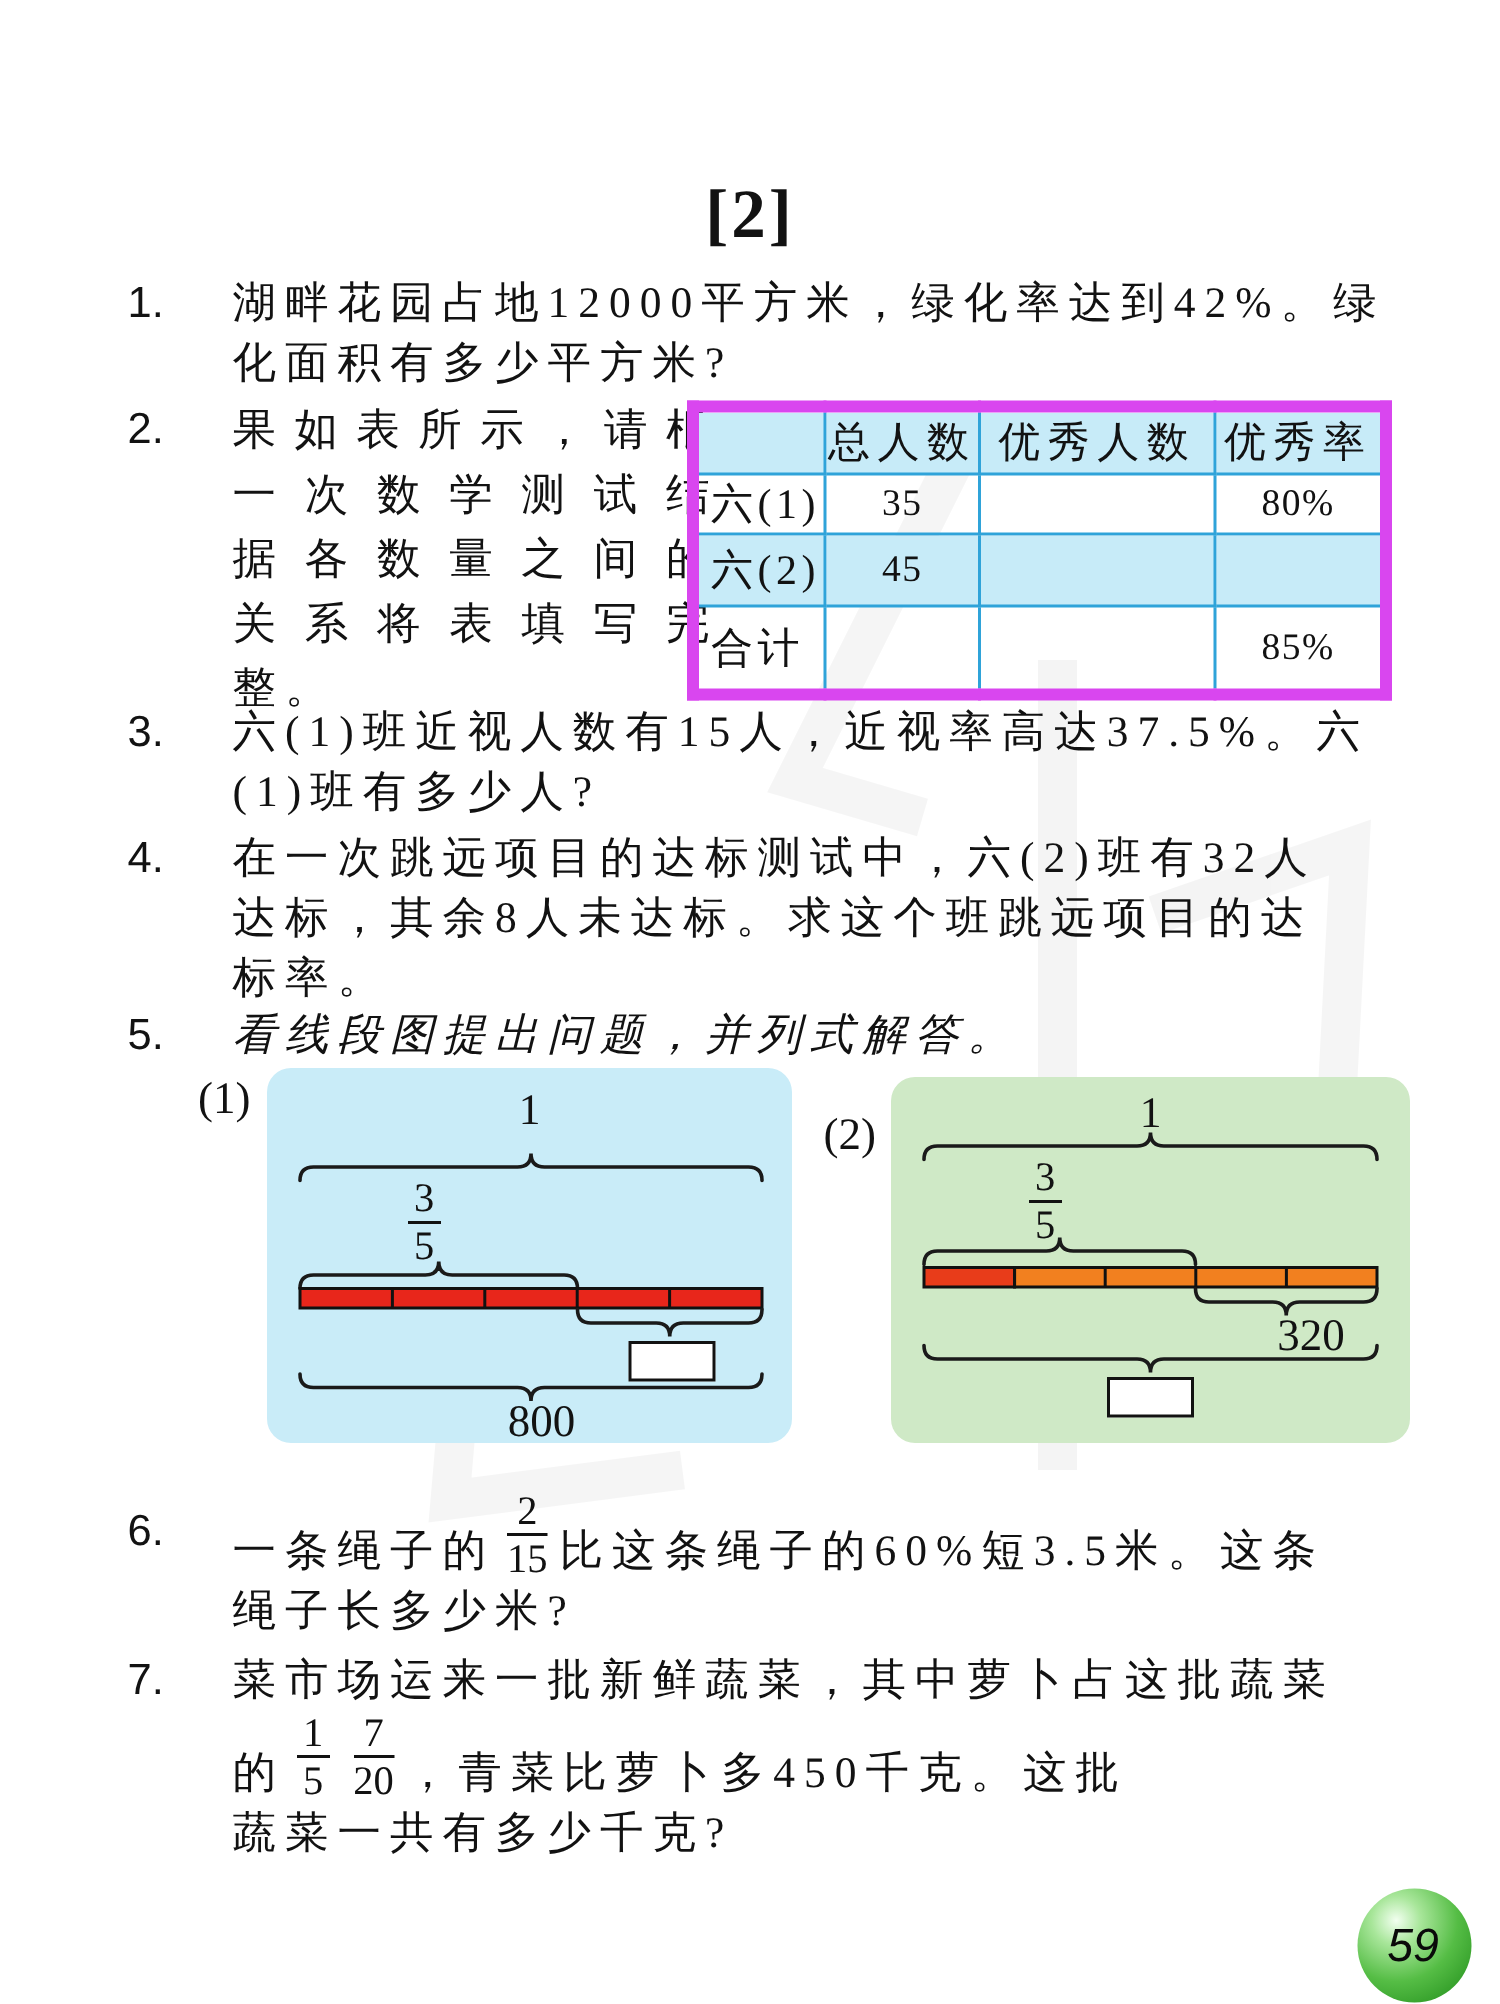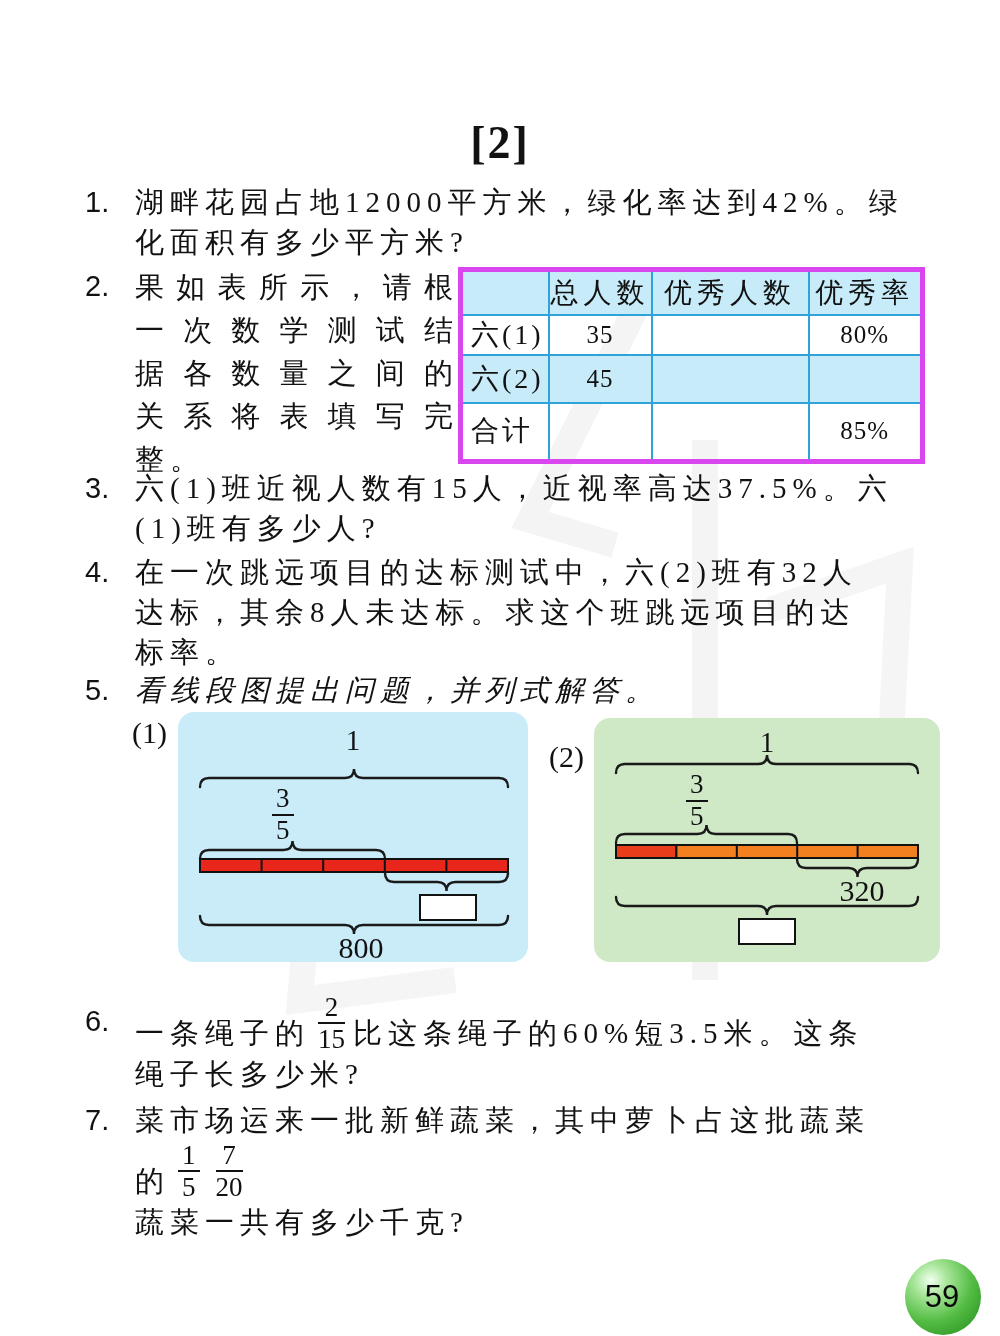--- a/index.html
+++ b/index.html
@@ -14,37 +14,37 @@
   .title {
     position:absolute; left:0; right:0; top:116px; text-align:center;
     font-size:46px; font-weight:bold; letter-spacing:2px;
   }
 
   .prob { position:absolute; display:flex; align-items:flex-start; }
   .pnum {
     width:50px; flex:0 0 50px; font-family:"Liberation Sans","DejaVu Sans",sans-serif;
     font-size:29px; line-height:40px;
   }
-  .ptext { font-size:29px; letter-spacing:6px; }
+  .ptext { font-size:29px; letter-spacing:6px;margin-left:20px; }
   .pline { height:40px; line-height:40px; white-space:nowrap; }
   .lh43 .pline { height:43px; line-height:43px; }
   .j { text-align:justify; text-align-last:justify; letter-spacing:0; white-space:normal; }
   .tall { display:flex; align-items:flex-end; height:66px; white-space:nowrap; }
 
   .frac {
     display:inline-block; text-align:center; vertical-align:middle;
     font-size:27px; line-height:1.12; margin:0 8px; letter-spacing:0;
   }
   .frac .fnum { display:block; border-bottom:2.5px solid #121212; padding:0 4px; }
   .frac .fden { display:block; }
 
   table.stats {
     position:absolute; left:458px; top:267px; width:462px; height:190px;
     border-collapse:collapse; table-layout:fixed;
-    border:5px solid #d946ef;
+    border:8px solid #d946ef;
     padding-left:15px;
   }
   table.stats td {
     border:2px solid #2fa3d9; text-align:center; vertical-align:middle;
     font-size:28px; letter-spacing:5px; overflow:hidden;
   }
   table.stats tr.blue td { background:#c7ebf8; }
   table.stats td.lbl { text-align:left; padding-left:8px; letter-spacing:3px; }
   table.stats td.val { font-size:25px; letter-spacing:1px; }
 
@@ -60,21 +60,21 @@
   }
 
   .page-ball {
     position:absolute; left:905px; top:1259px; width:76px; height:76px;
     border-radius:50%;
     background:radial-gradient(circle at 34% 28%, #f2fff0 0%, #a8e69a 22%, #55bd45 55%, #2f9a26 85%, #268020 100%);
     display:flex; align-items:center; justify-content:center;
   }
   .page-ball span {
     font-family:"Liberation Sans","DejaVu Sans",sans-serif;
-    font-size:31px; color:#0a0a0a; padding-right:2px;
+    font-size:31px; color:#0a0a0a; padding-right:2px;font-style:italic;
   }
 </style>
 </head>
 <body>
 
 <div class="sheet">
 
   <svg class="wm" width="1000" height="1336" viewBox="0 0 1000 1336">
     <g stroke="#000000" opacity="0.04" fill="none" stroke-width="26">
       <path d="M640,300 L530,520 L615,545"></path>
@@ -201,21 +201,21 @@
         <line x1="263.6" y1="127" x2="263.6" y2="140"></line>
       </g>
       <path class="brace" d="M203,141 Q203,150 212,150 L254.5,150 Q263.5,150 263.5,159 Q263.5,150 272.5,150 L315,150 Q324,150 324,141"></path>
       <path class="brace" d="M22,179 Q22,188 31,188 L164,188 Q173,188 173,197 Q173,188 182,188 L315,188 Q324,188 324,179"></path>
     </svg>
     <div class="dlabel" style="left:0; right:0; top:10px;">1</div>
     <div class="frac dfrac" style="left:92px; top:52px;">
       <span class="fnum">3</span>
       <span class="fden">5</span>
     </div>
-    <div class="dlabel" style="left:232px; top:158px; width:72px; font-size:30px;">320</div>
+    <div class="dlabel" style="left:244px; top:158px; width:72px; font-size:30px;">320</div>
     <div class="answer-box" style="left:144px; top:200px;"></div>
   </div>
 
   <div class="prob" style="left:85px; top:988px;">
     <div class="pnum" style="line-height:66px;">6.</div>
     <div class="ptext" style="width:812px;">
       <div class="tall">
         <span>一条绳子的</span>
         <span class="frac">
           <span class="fnum">2</span>
@@ -234,20 +234,21 @@
       <div class="tall" style="height:62px;">
         <span>的</span>
         <span class="frac">
           <span class="fnum">1</span>
           <span class="fden">5</span>
         </span>
         <span class="frac">
           <span class="fnum">7</span>
           <span class="fden">20</span>
         </span>
+        <span>，青菜比萝卜多450千克。这批</span>
       </div>
       <div class="pline">蔬菜一共有多少千克?</div>
     </div>
   </div>
 
   <div class="page-ball">
     <span>59</span>
   </div>
 
 </div>

